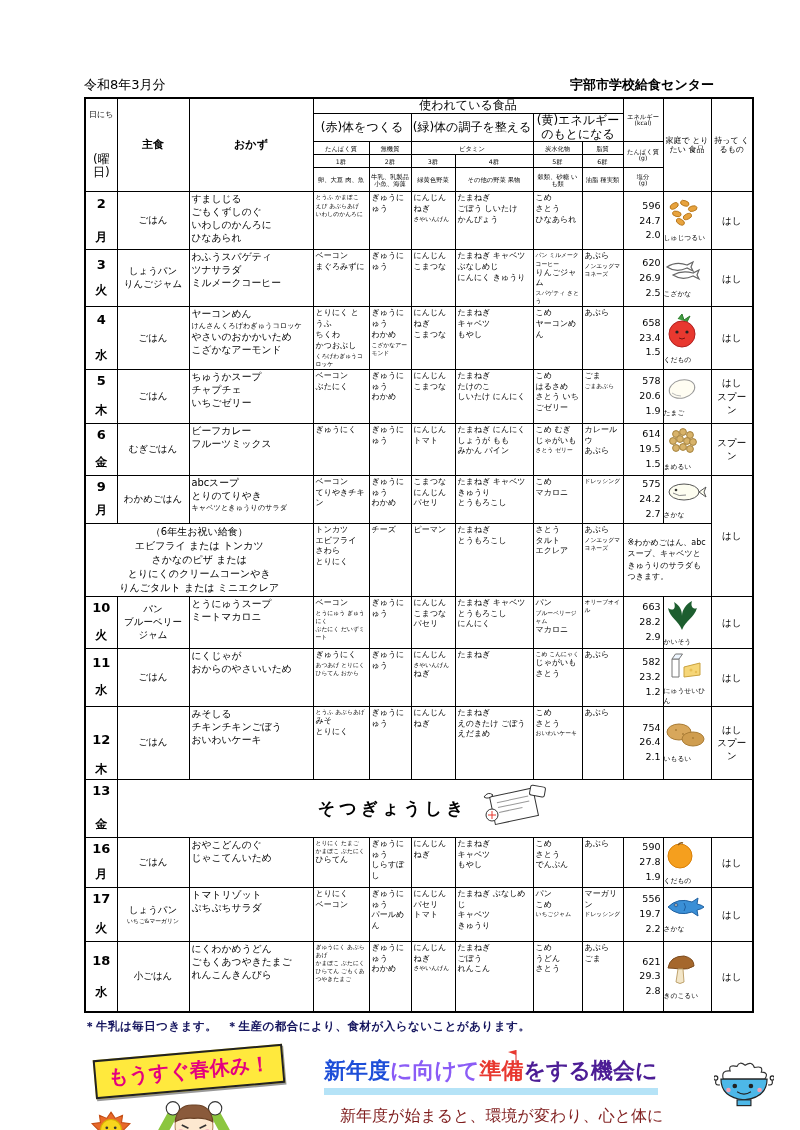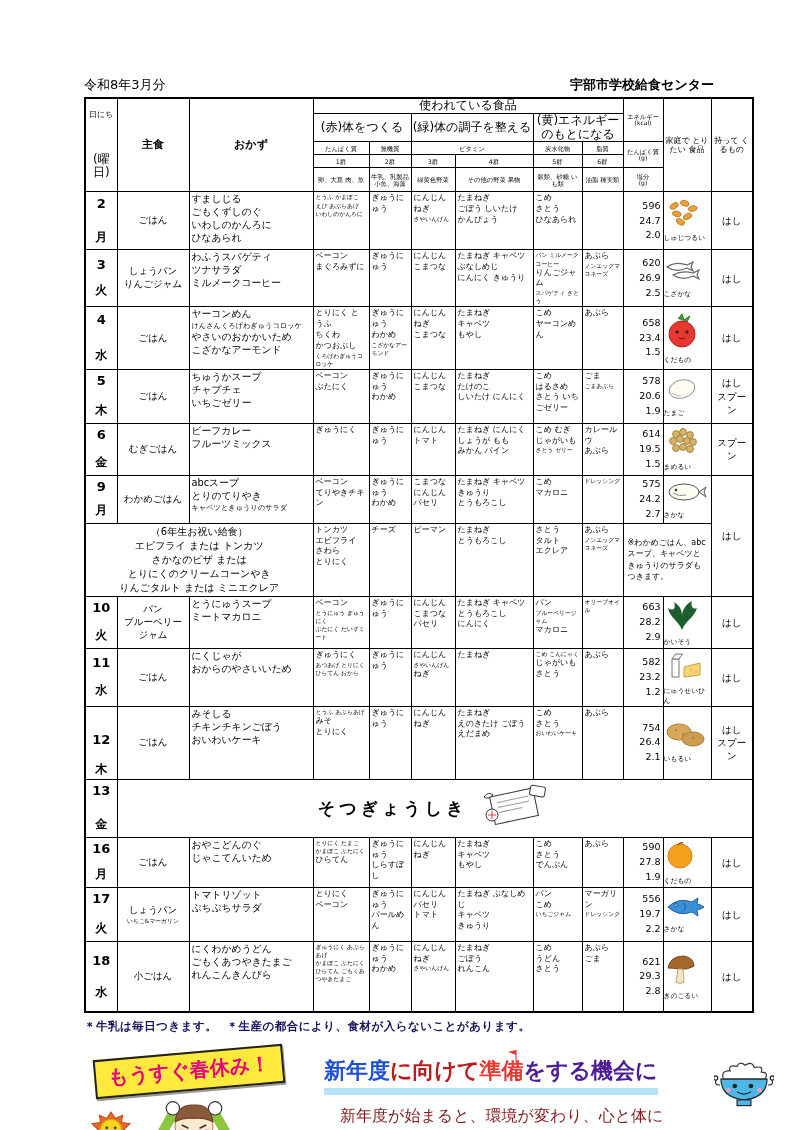--- a/index.html
+++ b/index.html
@@ -930,21 +930,21 @@
           <circle cx="64" cy="11" r="6" fill="#fff" stroke="#333"></circle>
           <path d="M20 69 L30 38 L60 38 L70 69 Z" fill="#8cc63f" stroke="#5a9a1f"></path>
           <circle cx="45" cy="27" r="17" fill="#fde8d0" stroke="#b58a5e"></circle>
           <path d="M28 23 Q30 7 45 8 Q60 7 62 23 Q54 19 45 20 Q36 19 28 23 Z" fill="#8a5a3b" stroke="#6b4226"></path>
           <path d="M34 26 l6 3 M56 26 l-6 3" stroke="#333" stroke-width="1.5" fill="none"></path>
           <ellipse cx="45" cy="35" rx="5.5" ry="4" fill="#e8608a"></ellipse>
           <circle cx="33" cy="32" r="2.4" fill="#f6b8c4"></circle>
           <circle cx="57" cy="32" r="2.4" fill="#f6b8c4"></circle>
         </svg>
     </span>
-    <div class="headline" id="promo-headline"><span class="part" style="color: #1d4ed8;">新年度</span><span class="part" style="color: #b91c1c;">に向けて</span><span class="part" style="color: rgb(232, 56, 47);">準備<span class="flag"><svg width="14" height="16" viewBox="0 0 14 16">
+    <div class="headline" id="promo-headline"><span class="part" style="color: #1d4ed8;">新年度</span><span class="part" style="color: #8b5cf6;">に向けて</span><span class="part" style="color: rgb(232, 56, 47);">準備<span class="flag"><svg width="14" height="16" viewBox="0 0 14 16">
               <line x1="10" y1="1" x2="10" y2="14" stroke="#d22"></line>
               <path d="M10 1 L2 3 L10 6 Z" fill="#e8382f"></path>
             </svg></span></span><span class="part" style="color: #4c1d95;">をする機会に</span></div>
     <span class="bowl">
       <svg width="60" height="52" viewBox="0 0 52 44">
           <path d="M8 16 Q6 8 14 9 Q12 3 20 5 Q22 0 27 4 Q33 0 35 6 Q43 4 41 10 Q48 10 44 16 Z" fill="#fff" stroke="#333"></path>
           <path d="M6 16 L46 16 Q46 32 26 34 Q6 32 6 16 Z" fill="#4db8e8" stroke="#222"></path>
           <rect x="20" y="34" width="12" height="5" fill="#4db8e8" stroke="#222"></rect>
           <circle cx="18" cy="22" r="2" fill="#222"></circle>
           <circle cx="32" cy="22" r="2" fill="#222"></circle>

